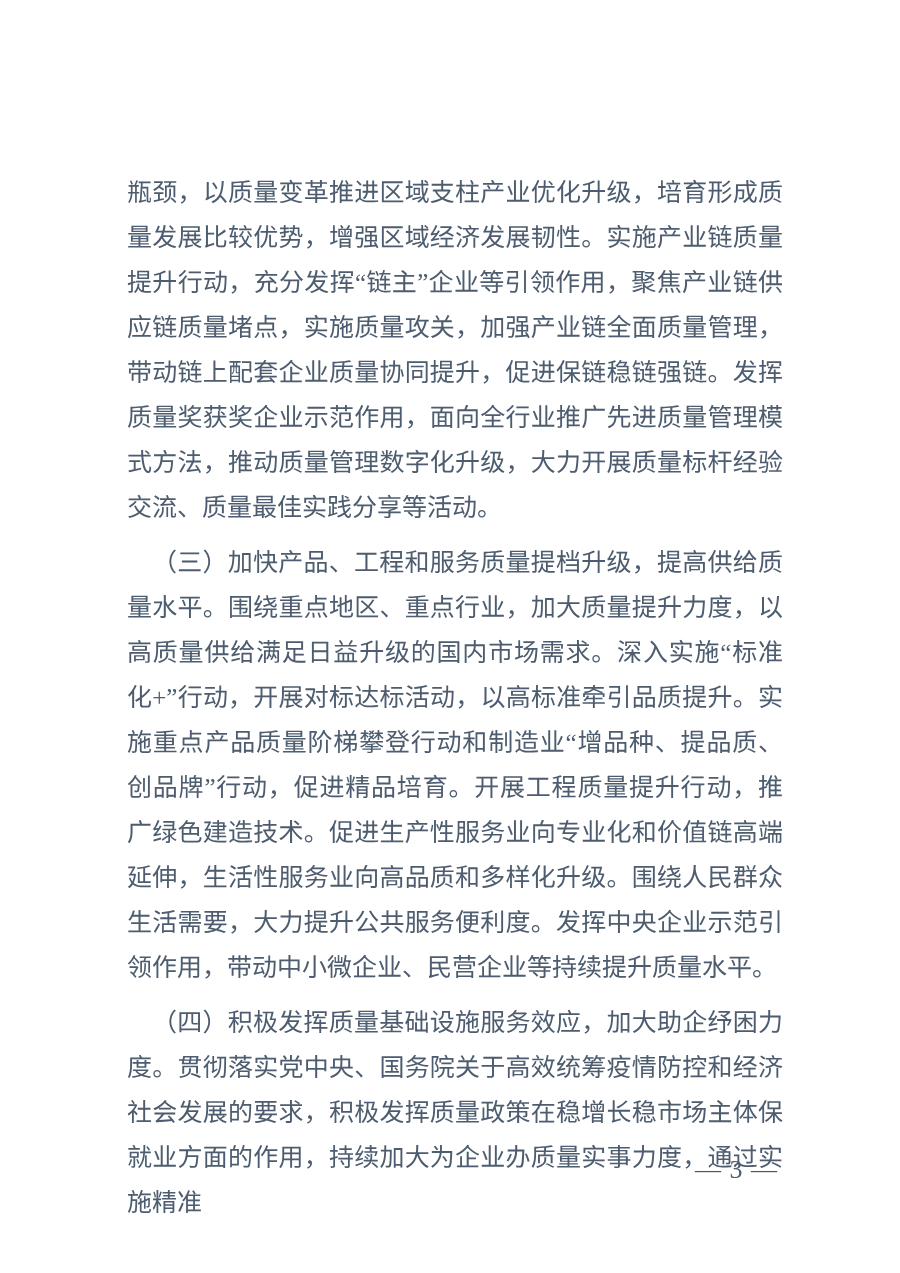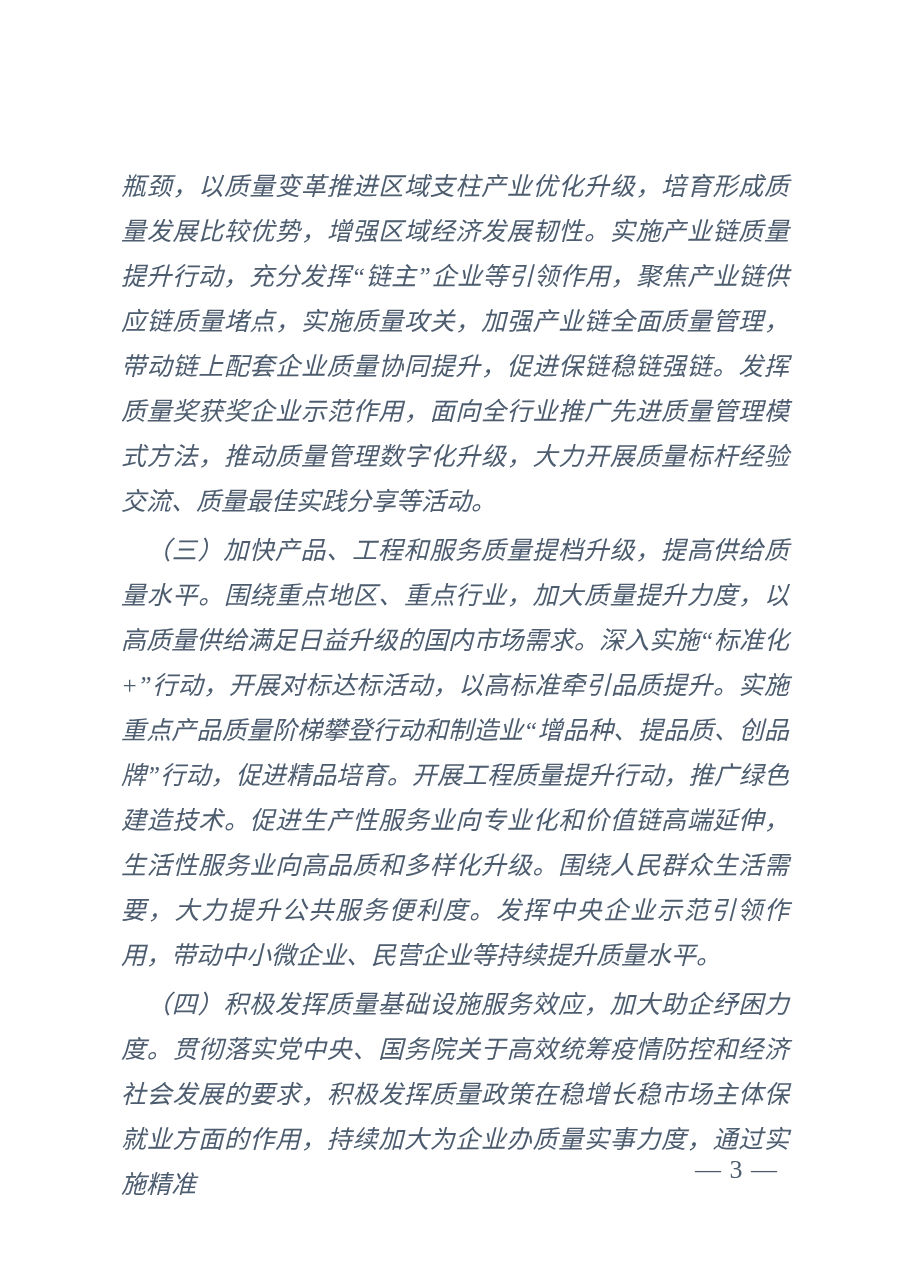--- a/index.html
+++ b/index.html
@@ -22,23 +22,22 @@
       width: 676px;
       font-size: 25px;
       line-height: 45px;
       text-align: justify;
       text-justify: inter-character;
       color: #4d5d6f;
       letter-spacing: 0;
       word-break: break-all;
     }
     .body-text p {
-      margin: 4px;
+      margin: 10px;
       padding: 0;
-      font-style: italic;
     }
     .body-text p.indent-1 {
       text-indent: 1em;
     }
     .page-number {
       position: absolute;
       top: 1150px;
       right: 122px;
       font-size: 26px;
       line-height: 40px;

